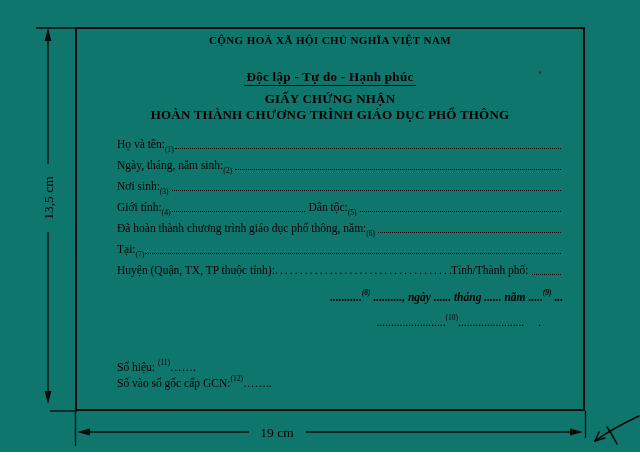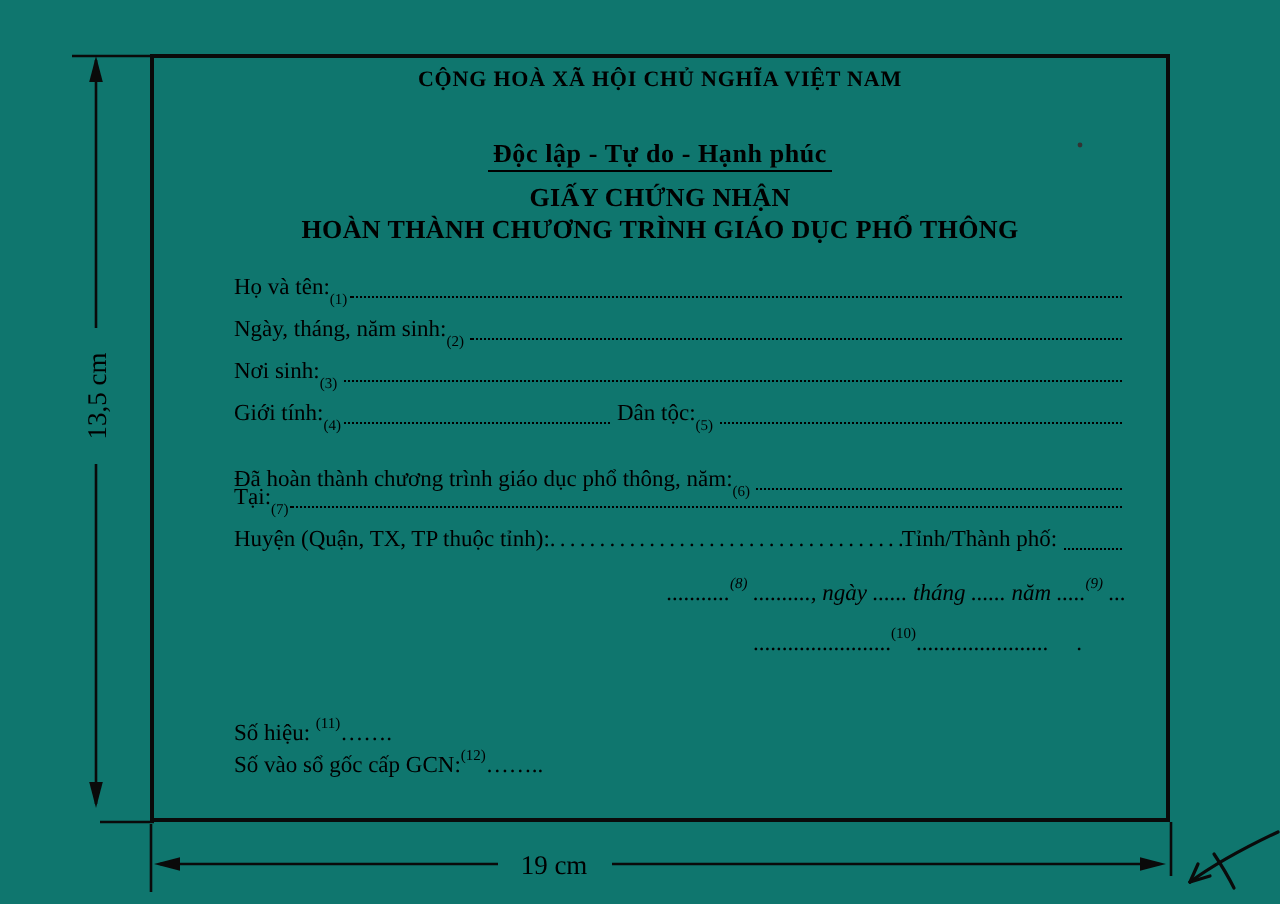--- a/index.html
+++ b/index.html
@@ -26,23 +26,23 @@
   .row {
     position:absolute; left:40px; right:22px; display:flex; align-items:flex-end;
     font-size:11.5px; line-height:14px; white-space:nowrap;
   }
   .row sup { font-size:7.5px; line-height:0; position:relative; top:-1px; }
   .leader { flex:1 1 auto; min-width:8px; border-bottom:1.2px dotted #000; margin:0 0 2px 3px; }
   .leader.fx { flex:0 0 133px; }
   .lbl2 { margin-left:4px; }
   .wide-dots { flex:0 0 176px; overflow:hidden; letter-spacing:2.1px; }
   .r1 { top:108px; } .r2 { top:129px; } .r3 { top:150px; } .r4 { top:171px; }
-  .r5 { top:204px;justify-content:space-between; } .r6 { top:213px;align-items:flex-end; } .r7 { top:234px; }
+  .r5 { top:192px;justify-content:space-between; } .r6 { top:213px;align-items:flex-end; } .r7 { top:234px; }
   .date-line { position:absolute; top:261px; right:20px; font-size:11.5px; line-height:14px;
-    font-style:italic; white-space:nowrap; }
+    font-style:italic; white-space:nowrap;font-weight:bold; }
   .date-line sup { font-size:7.5px; line-height:0; position:relative; top:-1px; }
   .sign-line { position:absolute; top:286px; right:42px; font-size:11.5px; line-height:14px; white-space:nowrap; }
   .sign-line sup { font-size:7.5px; line-height:0; position:relative; top:-1px; }
   .sign-tail { display:inline-block; margin-left:14px; }
   .f1 { position:absolute; left:40px; top:331px; font-size:11.5px; line-height:14px; }
   .f2 { position:absolute; left:40px; top:347px; font-size:11.5px; line-height:14px; }
   .f1 sup,.f2 sup { font-size:7.5px; line-height:0; position:relative; top:-1px; }
   .annot-svg { position:absolute; left:0; top:0; width:640px; height:455px; }
   .dim-text { font-family:"Liberation Serif","DejaVu Serif",serif; font-size:13.5px; fill:#000; }
 </style>

